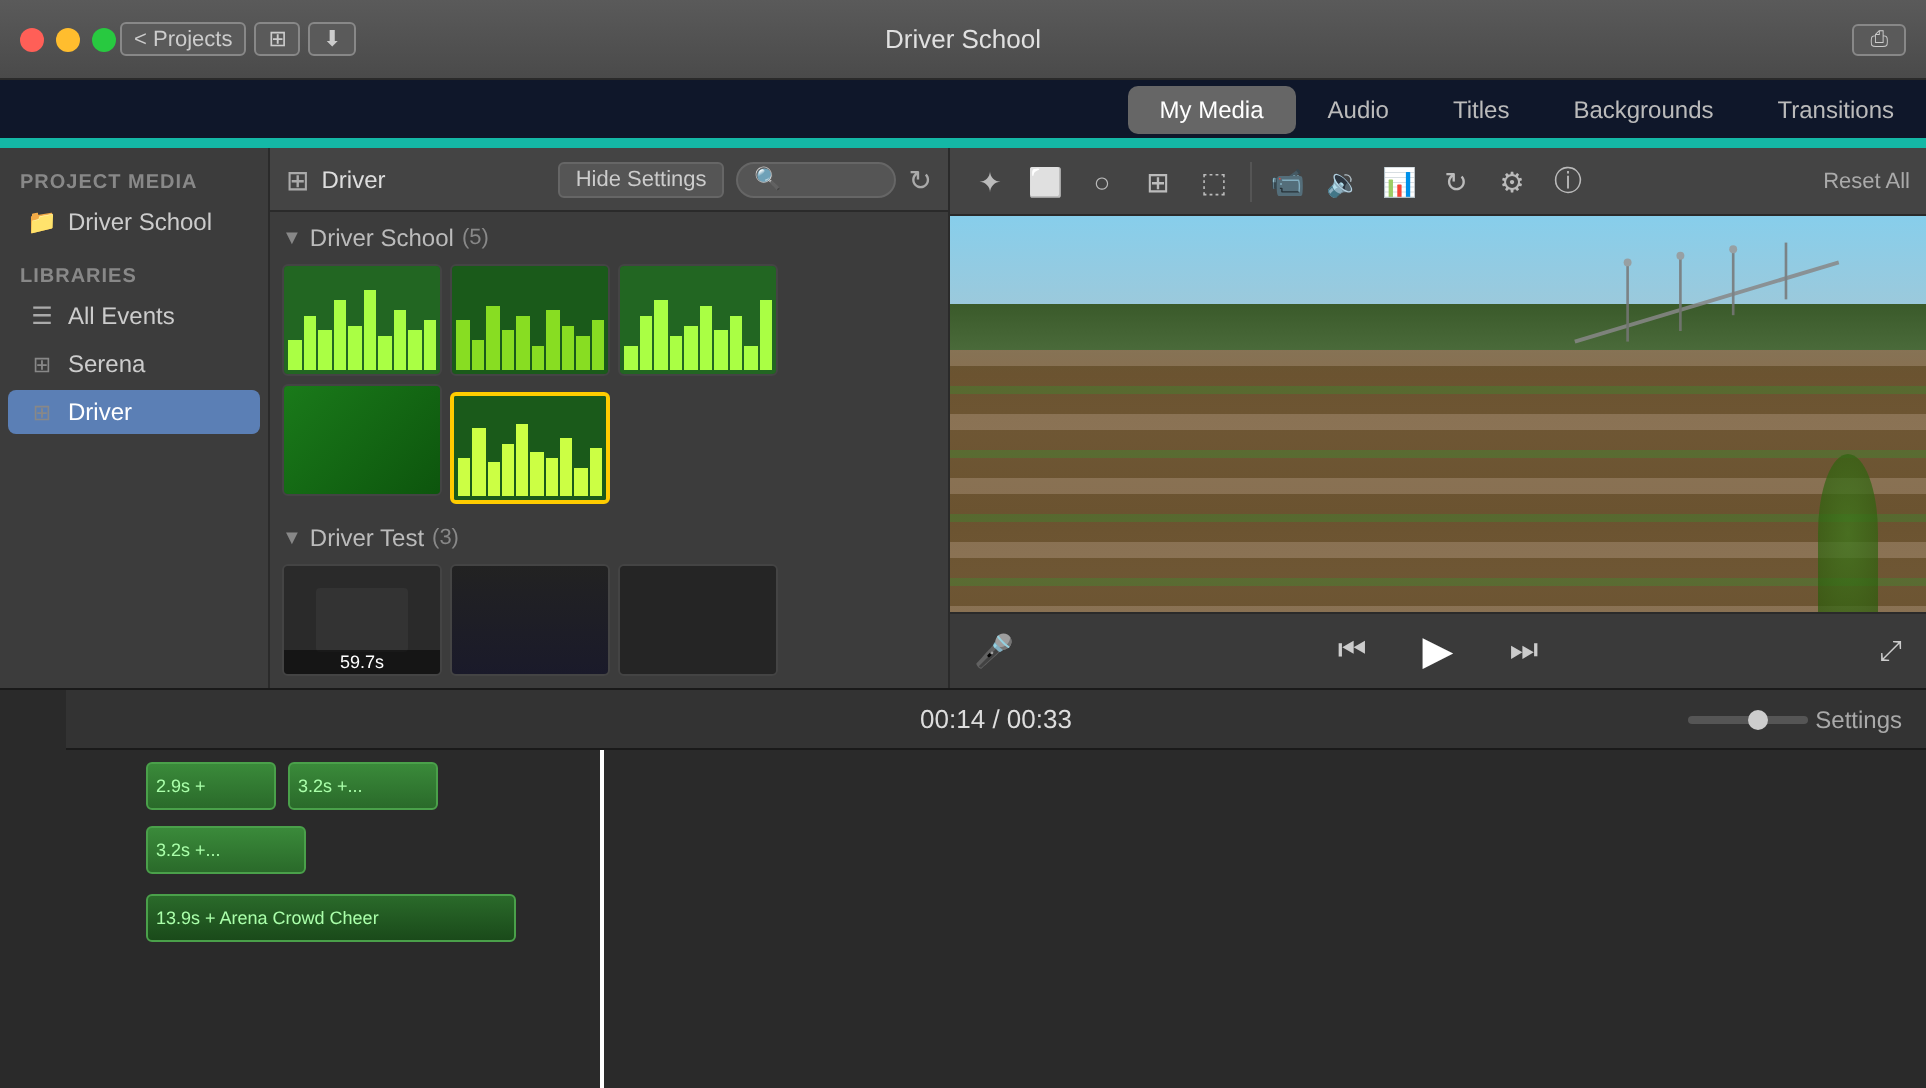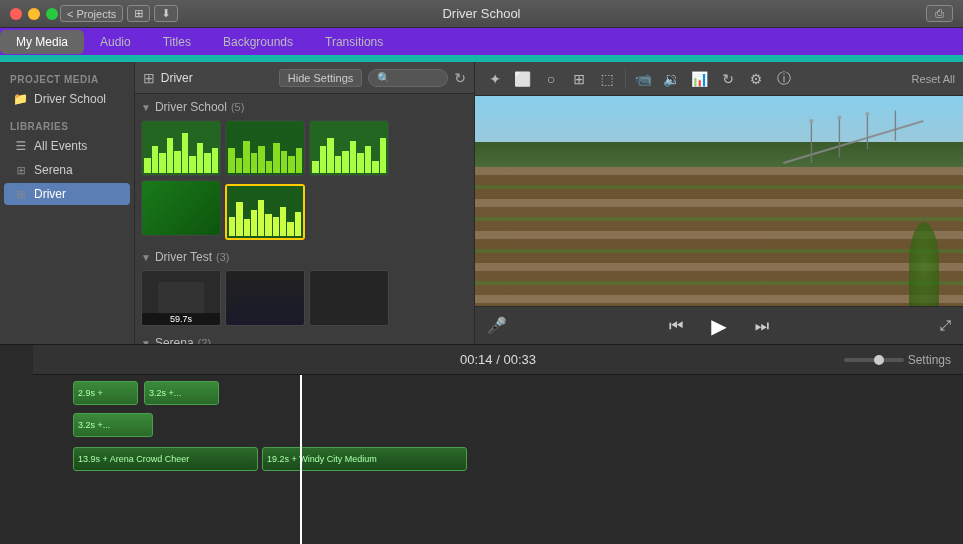--- a/index.html
+++ b/index.html
@@ -10,21 +10,21 @@
       font-family: -apple-system, BlinkMacSystemFont, "Helvetica Neue", Arial, sans-serif;
       font-size: 12px;
       color: #ddd;
       overflow: hidden;
       display: flex;
       flex-direction: column;
     }
 
     
     #title-bar {
-      height: 28px;
+      height: 40px;
       background: linear-gradient(to bottom, #5a5a5a, #4a4a4a);
       display: flex;
       align-items: center;
       justify-content: center;
       position: relative;
       border-bottom: 1px solid #2a2a2a;
       flex-shrink: 0;
     }
     #title-bar .traffic-lights {
       position: absolute;
@@ -73,25 +73,25 @@
       border-radius: 3px;
       color: #ccc;
       padding: 1px 8px;
       font-size: 11px;
       cursor: pointer;
     }
 
     
     #media-toolbar {
       height: 34px;
-      background: #6d28d9;
-      display: flex;
-      align-items: center;
-      justify-content: flex-start;
-      border-bottom: 7px solid #14b8a6;
+      background: #0f172a;
+      display: flex;
+      align-items: center;
+      justify-content: flex-end;
+      border-bottom: 5px solid #14b8a6;
       flex-shrink: 0;
     }
     .media-tabs {
       display: flex;
       gap: 0;
     }
     .media-tab {
       padding: 5px 16px;
       font-size: 12px;
       color: #bbb;
@@ -704,19 +704,16 @@
     <div class="audio-track">
       <div class="audio-clip" style="width:80px;">
         <span>3.2s +...</span>
       </div>
     </div>
 
     <div style="display:flex;gap:4px;align-items:center;margin-top:4px;">
       <div class="audio-clip" style="width:185px;background:linear-gradient(to bottom,#2a6a2a,#1a4a1a);font-size:9px;">
         <span>13.9s + Arena Crowd Cheer</span>
       </div>
-      <div class="audio-clip" style="width:205px;background:linear-gradient(to bottom,#2a6a2a,#1a4a1a);font-size:9px;">
-        <span>19.2s + Windy City Medium</span>
-      </div>
     </div>
 
   </div>
 </div>
 
 </body></html>

